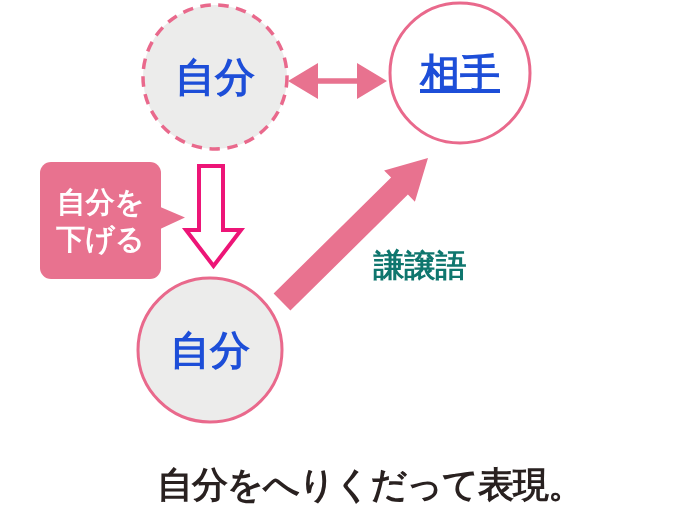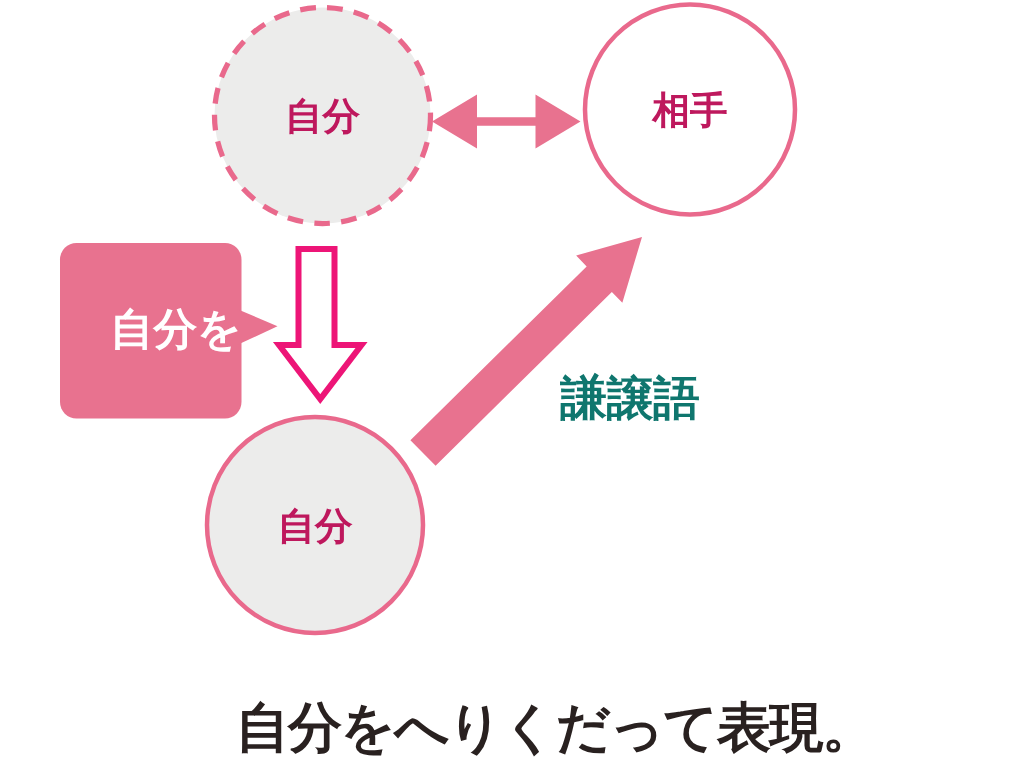--- a/index.html
+++ b/index.html
@@ -22,33 +22,32 @@
   }
   .overlay {
     position: absolute;
     display: flex;
     align-items: center;
     justify-content: center;
     font-weight: bold;
     white-space: nowrap;
   }
   .node-label {
-    color: #be185d;
-    font-size: 25px;
+    color: #1d4ed8;
+    font-size: 40px;
   }
   .node-label-top-left  { left: 155px; top:  57px; width: 120px; height: 40px; }
-  .node-label-top-right { left: 400px; top:  53px; width: 120px; height: 40px; }
+  .node-label-top-right { left: 400px; top:  53px; width: 120px; height: 40px; text-decoration: underline; }
   .node-label-bottom    { left: 150px; top: 330px; width: 120px; height: 40px; }
   .callout-text {
     left: 40px; top: 162px; width: 121px; height: 117px;
     flex-direction: column;
     color: #ffffff;
     font-size: 29px;
     line-height: 37px;
-    align-items: flex-end;
   }
   .arrow-label {
     left: 345px; top: 248px; width: 150px; height: 36px;
     color: #0f766e;
     font-size: 31px;
   }
   .caption {
     left: 170px; top: 451px; width: 400px; height: 68px;
     flex-direction: column;
     color: #292120;
@@ -82,20 +81,21 @@
   </svg>
 
   <div class="overlay node-label node-label-top-left">自分</div>
 
   <div class="overlay node-label node-label-top-right">相手</div>
 
   <div class="overlay node-label node-label-bottom">自分</div>
 
   <div class="overlay callout-text">
     <div>自分を</div>
+    <div>下げる</div>
   </div>
 
   <div class="overlay arrow-label">謙譲語</div>
 
   <div class="overlay caption">
     <div>自分をへりくだって表現。</div>
   </div>
 
 </div>
 

